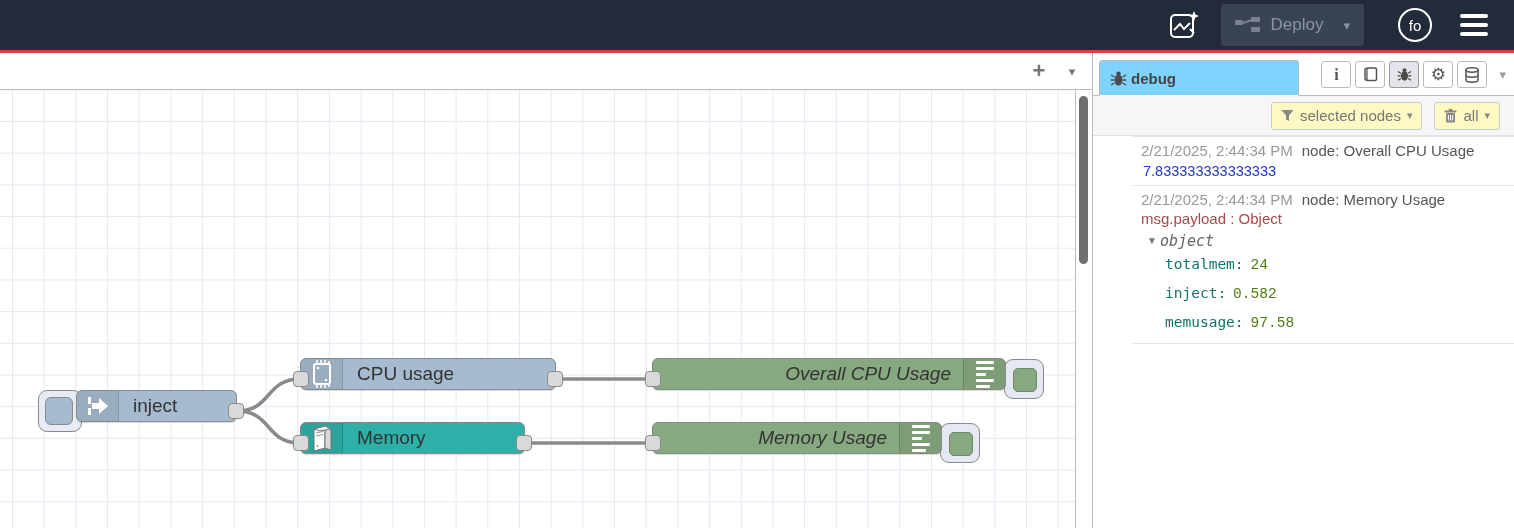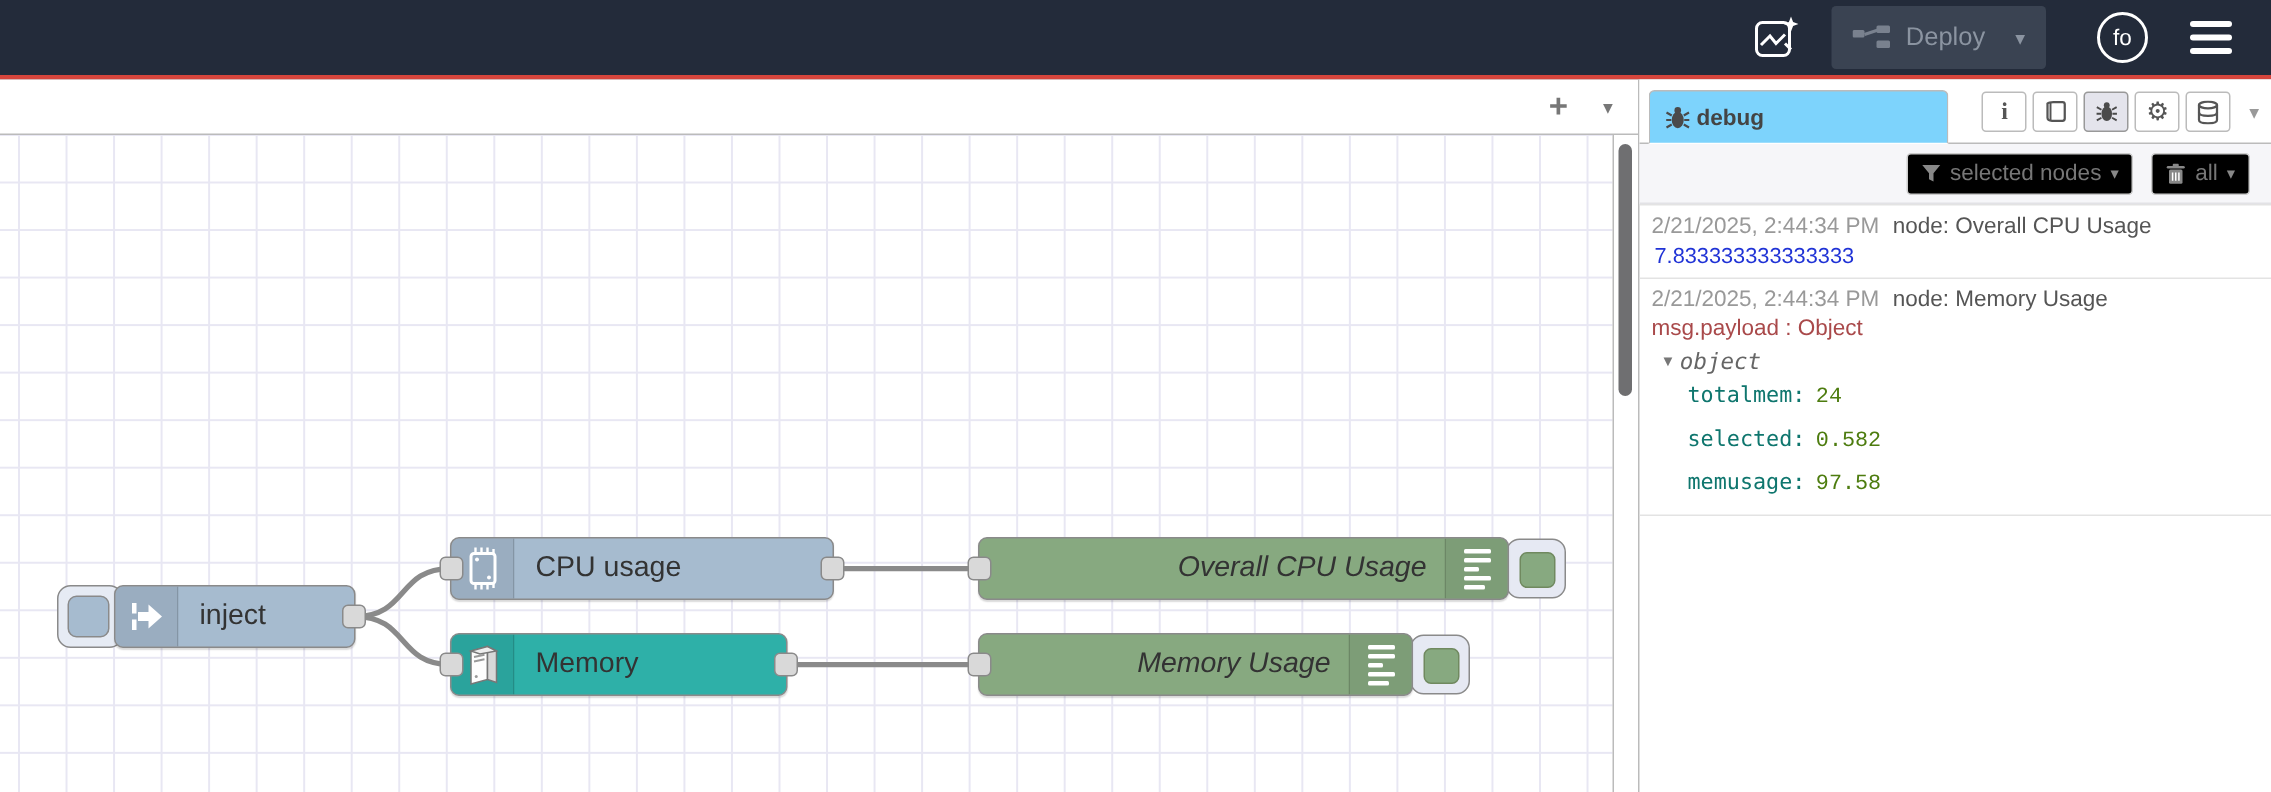--- a/index.html
+++ b/index.html
@@ -23,21 +23,21 @@
   .ws-caret { color:#777; font-size:13px; width:24px; text-align:center; }
 
   .canvas-row { display:flex; height:438px; }
   .canvas { position:relative; width:1076px; height:438px; background:#fff; border-right:1px solid #bbb; overflow:hidden;
     background-image:linear-gradient(to right,#e8e7f3 1px,transparent 1px),linear-gradient(to bottom,#e8e7f3 1px,transparent 1px);
     background-size:31.7px 31.7px; background-position:12px 31px; }
   .scroll-gutter { position:relative; width:15px; background:#fff; }
   .scroll-thumb { position:absolute; left:3px; top:6px; width:9px; height:168px; background:#6f6f71; border-radius:5px; }
 
   
-  .node { position:absolute; height:42px; border:1px solid #8a8a8a; border-radius:6px; display:flex; font-size:19px; color:#333; box-shadow:0 1px 1px rgba(0,0,0,0.15); }
+  .node { position:absolute; height:32px; border:1px solid #8a8a8a; border-radius:6px; display:flex; font-size:19px; color:#333; box-shadow:0 1px 1px rgba(0,0,0,0.15); }
   .node .icon-region { width:42px; background:rgba(0,0,0,0.07); border-right:1px solid rgba(0,0,0,0.14); border-radius:5px 0 0 5px; display:flex; align-items:center; justify-content:center; flex:none; }
   .node .icon-region.right { border-right:none; border-left:1px solid rgba(0,0,0,0.14); border-radius:0 5px 5px 0; }
   .node .nlabel { flex:1; display:flex; align-items:center; padding:0 12px 0 14px; white-space:nowrap; }
   .node .nlabel.right { justify-content:flex-end; font-style:italic; }
   .port { position:absolute; width:16px; height:16px; background:#d9d9d9; border:1px solid #8a8a8a; border-radius:4px; }
   .inject-btn-outer { position:absolute; width:44px; height:42px; background:#e6ebf4; border:1px solid #8a8a8a; border-radius:9px; }
   .inject-btn-inner { position:absolute; left:6px; top:6px; width:28px; height:28px; background:#a6bbcf; border:1px solid #8a8a8a; border-radius:6px; }
   .dbg-toggle-outer { position:absolute; width:40px; height:40px; background:#e6e9f3; border:1px solid #8a8a8a; border-radius:9px; }
   .dbg-toggle-inner { position:absolute; left:8px; top:8px; width:24px; height:24px; background:#87a980; border:1px solid #70895f; border-radius:5px; }
   .dbg-lines { display:flex; flex-direction:column; gap:3px; align-items:flex-start; }
@@ -46,25 +46,25 @@
   
   .debug-panel { width:422px; border-left:1px solid #bbb; display:flex; flex-direction:column; background:#fff; }
   .panel-tabbar { height:43px; border-bottom:1px solid #bbb; display:flex; align-items:flex-end; position:relative; background:#fff; }
   .panel-tab { margin-left:6px; height:36px; width:200px; border:1px solid #bbb; border-bottom:1px solid #fff; border-radius:4px 4px 0 0; margin-bottom:-1px; background:#7dd3fc; display:flex; align-items:center; padding-left:10px; gap:4px; font-size:15px; font-weight:bold; color:#444; }
   .panel-icons { position:absolute; right:8px; top:8px; display:flex; align-items:center; gap:4px; }
   .picon-btn { width:30px; height:27px; border:1px solid #bbb; border-radius:3px; background:#fff; display:flex; align-items:center; justify-content:center; color:#555; }
   .picon-btn.active { background:#e4e4ec; border-color:#999; }
   .panel-caret { color:#999; font-size:13px; margin-left:8px; }
 
   .filter-row { height:40px; background:#f6f6f9; border-bottom:1px solid #e2e2e6; display:flex; align-items:center; justify-content:flex-end; gap:12px; padding-right:14px; }
-  .filter-btn { height:28px; background:#000000; border:1px solid #ccc; border-radius:3px; color:#777; font-size:15px; display:flex; align-items:center; gap:6px; padding:0 9px; }
+  .filter-btn { height:28px; background:#fef9c3; border:1px solid #ccc; border-radius:3px; color:#777; font-size:15px; display:flex; align-items:center; gap:6px; padding:0 9px; }
   .filter-btn .fcaret { font-size:11px; color:#888; }
 
   .messages { flex:1; overflow:hidden; font-size:15px; }
-  .dbg-msg { border-bottom:1px solid #e3e3e3; padding:5px 8px 6px 8px; }
+  .dbg-msg { border-bottom:1px solid #e3e3e3; padding:5px 8px 6px 8px;margin-left:40px; }
   .dbg-msg:first-child { border-top:1px solid #e3e3e3; }
   .msg-meta { color:#999; white-space:nowrap; }
   .msg-meta .msg-node { color:#555; margin-left:9px; }
   .msg-prop { color:#a9494a; margin-top:2px; }
   .msg-value { color:#2033d6; font-family:Liberation Sans, sans-serif; font-size:14.5px; margin-top:4px; padding-left:2px; }
   .obj-header { margin-top:5px; padding-left:6px; color:#666; }
   .obj-header .tcaret { font-size:10px; color:#777; margin-right:3px; vertical-align:2px; }
   .obj-header .oname { font-family:"DejaVu Sans Mono",monospace; font-style:italic; font-size:15px; }
   .obj-entry { font-family:"DejaVu Sans Mono",monospace; font-size:14.5px; padding-left:24px; line-height:28px; }
   .obj-entry .okey { color:#0f766e; }
@@ -283,21 +283,21 @@
           <span>2/21/2025, 2:44:34 PM</span><span class="msg-node">node: Memory Usage</span>
         </div>
         <div class="msg-prop">msg.payload : Object</div>
         <div class="obj-header">
           <span class="tcaret">▼</span><span class="oname">object</span>
         </div>
         <div class="obj-entry">
           <span class="okey">totalmem:</span><span class="oval">24</span>
         </div>
         <div class="obj-entry">
-          <span class="okey">selected:</span><span class="oval">0.582</span>
+          <span class="okey">inject:</span><span class="oval">0.582</span>
         </div>
         <div class="obj-entry">
           <span class="okey">memusage:</span><span class="oval">97.58</span>
         </div>
       </div>
 
     </div>
   </div>
 </div>
 

